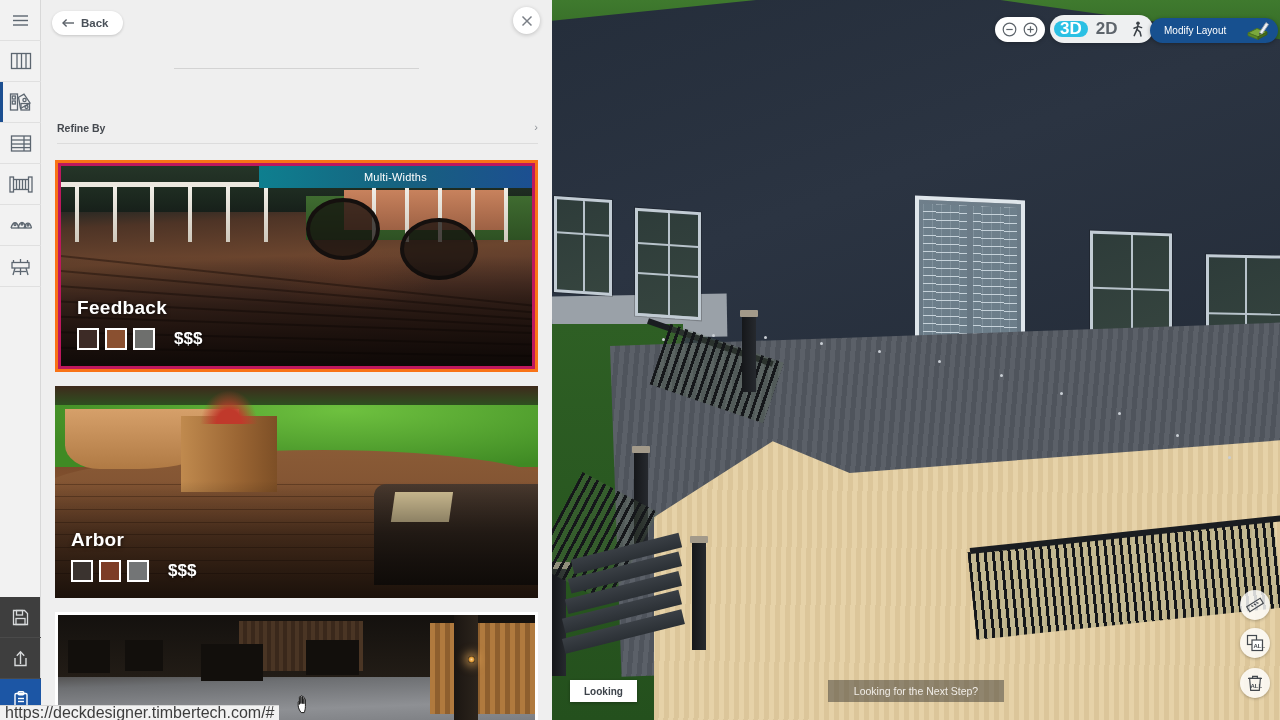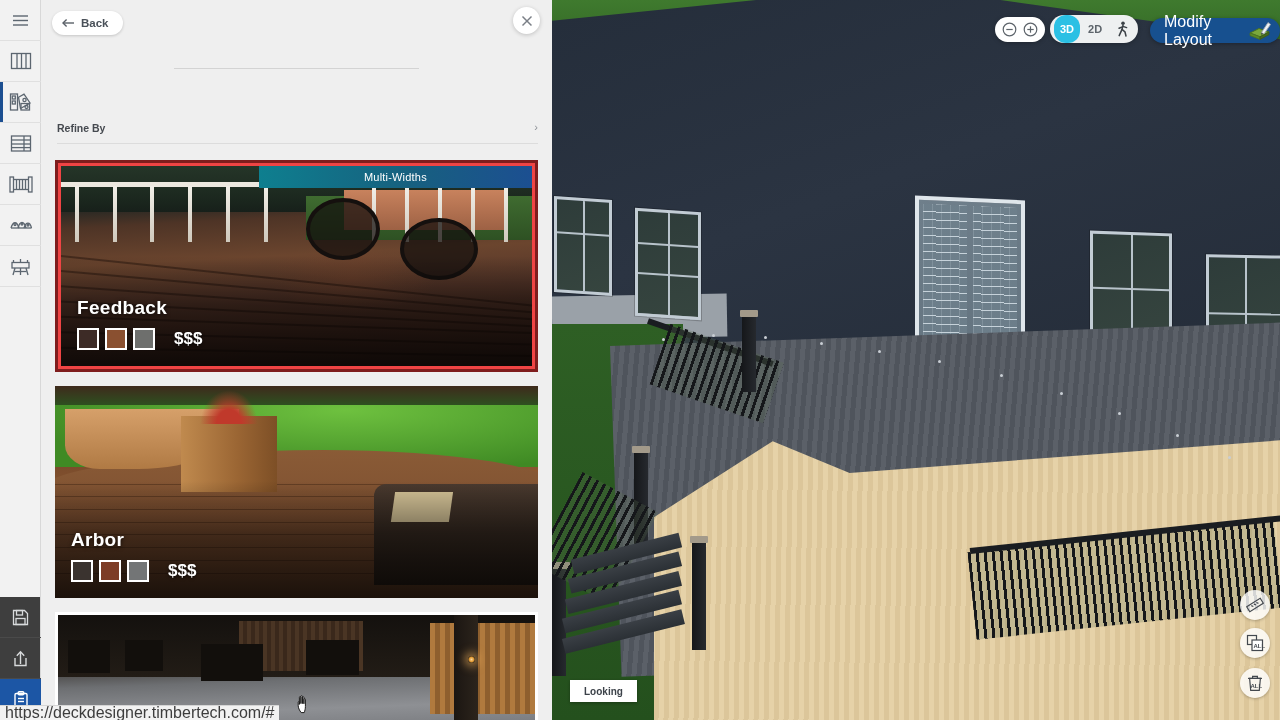--- a/index.html
+++ b/index.html
@@ -102,23 +102,23 @@
   }
   .card {
     position: relative;
     height: 212px;
     margin-bottom: 14px;
     background: #2a2a2a;
     overflow: hidden;
     cursor: pointer;
   }
   .card.selected {
-    border: 3px solid #7f1d1d;
+    border: 3px solid #f97316;
     padding: 3px;
-    background: #ef4444;
+    background: #be185d;
   }
   .card-img { position: absolute; inset: 0; overflow: hidden; }
   .card.selected .card-img { inset: 3px; }
   .card-inner { position: relative; width: 100%; height: 100%; overflow: hidden; }
 
   
   .photo-vintage {
     position: absolute; inset: 0;
     background:
       radial-gradient(ellipse 120px 50px at 62% 56%, rgba(120,70,45,.5), transparent 70%),
@@ -295,33 +295,33 @@
   .zoom-btn { width:17px; height:17px; border-radius:50%;
     display:flex; align-items:center; justify-content:center;
     color:#5d646b; cursor:pointer; }
   #view-toggle {
     position:absolute; left:498px; top:15px;
     height:28px; background:#eef0f1; border-radius:14px;
     display:flex; align-items:center; padding:0 4px; gap:2px;
     box-shadow:0 1px 4px rgba(0,0,0,.25);
   }
   .view-pill {
-    height:28px; min-width:26px; padding:0 6px; border-radius:12px;
+    height:16px; min-width:26px; padding:0 6px; border-radius:12px;
     display:flex; align-items:center; justify-content:center;
-    font-size:11px; font-weight:bold; color:#5d646b; cursor:pointer;
+    font-size:17px; font-weight:bold; color:#5d646b; cursor:pointer;
   }
   .view-pill.on { background:#2bc0e4; color:#fff; }
   .view-walk { width:24px; height:24px; display:flex; align-items:center; justify-content:center;
     color:#3b4147; cursor:pointer; }
   #modify-layout {
     position:absolute; left:598px; top:18px;
     height:25px; padding:0 8px 0 14px;
     background:#17508f; border-radius:13px;
     display:flex; align-items:center; gap:20px;
-    color:#fff; font-size:16px; cursor:pointer;
+    color:#fff; font-size:10px; cursor:pointer;
     box-shadow:0 1px 4px rgba(0,0,0,.3);
   }
 
   #feedback-btn {
     position:absolute; left:18px; bottom:18px;
     height:22px; padding:0 14px;
     background:#fff; display:flex; align-items:center; justify-content:center;
     font-size:10px; font-weight:bold; color:#3c4249;
     box-shadow:0 1px 3px rgba(0,0,0,.3); cursor:pointer;
   }
@@ -752,20 +752,23 @@
           <path d="M13.5 12.5 L20 2.6 L22.5 4.4 L16 14 Z" fill="#eef1f4" stroke="#9aa3ac" stroke-width=".9"></path>
           <path d="M13.5 12.5 L13 14.8 L15.2 13.9 Z" fill="#3c4249"></path>
         </svg>
       </span>
     </div>
 
     <div id="feedback-btn">
       <span>Looking</span>
     </div>
 
+    <div id="next-step">
+      <span>Looking for the Next Step?</span>
+    </div>
 
     <div class="round-tool" id="tool-measure">
       <span>
         <svg width="18" height="18" viewBox="0 0 18 18" fill="none" stroke="currentColor" stroke-width="1.2">
           <rect x="1" y="6" width="16" height="6" transform="rotate(-32 9 9)"></rect>
           <line x1="5.5" y1="7.6" x2="6.8" y2="9.4" transform="rotate(-32 9 9)"></line>
           <line x1="8.5" y1="7.6" x2="9.8" y2="9.4" transform="rotate(-32 9 9)"></line>
           <line x1="11.5" y1="7.6" x2="12.8" y2="9.4" transform="rotate(-32 9 9)"></line>
         </svg>
       </span>

